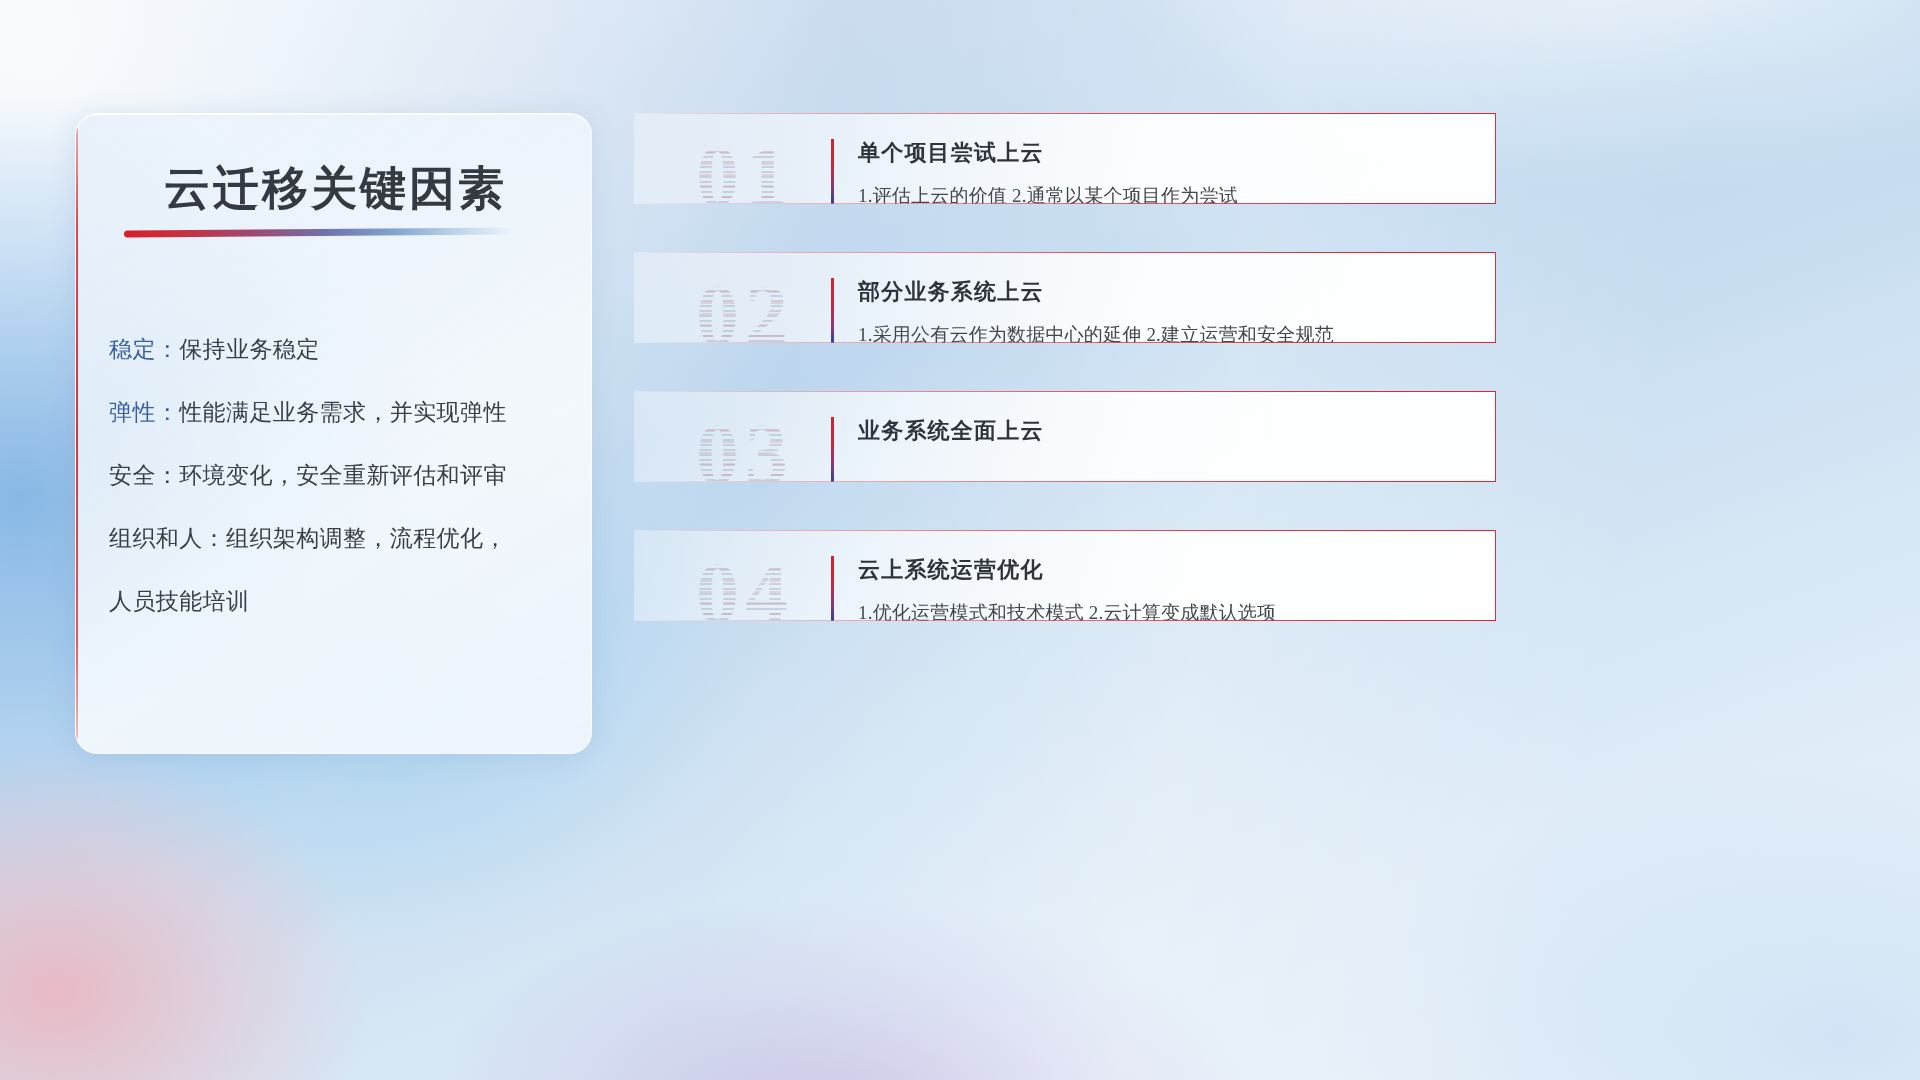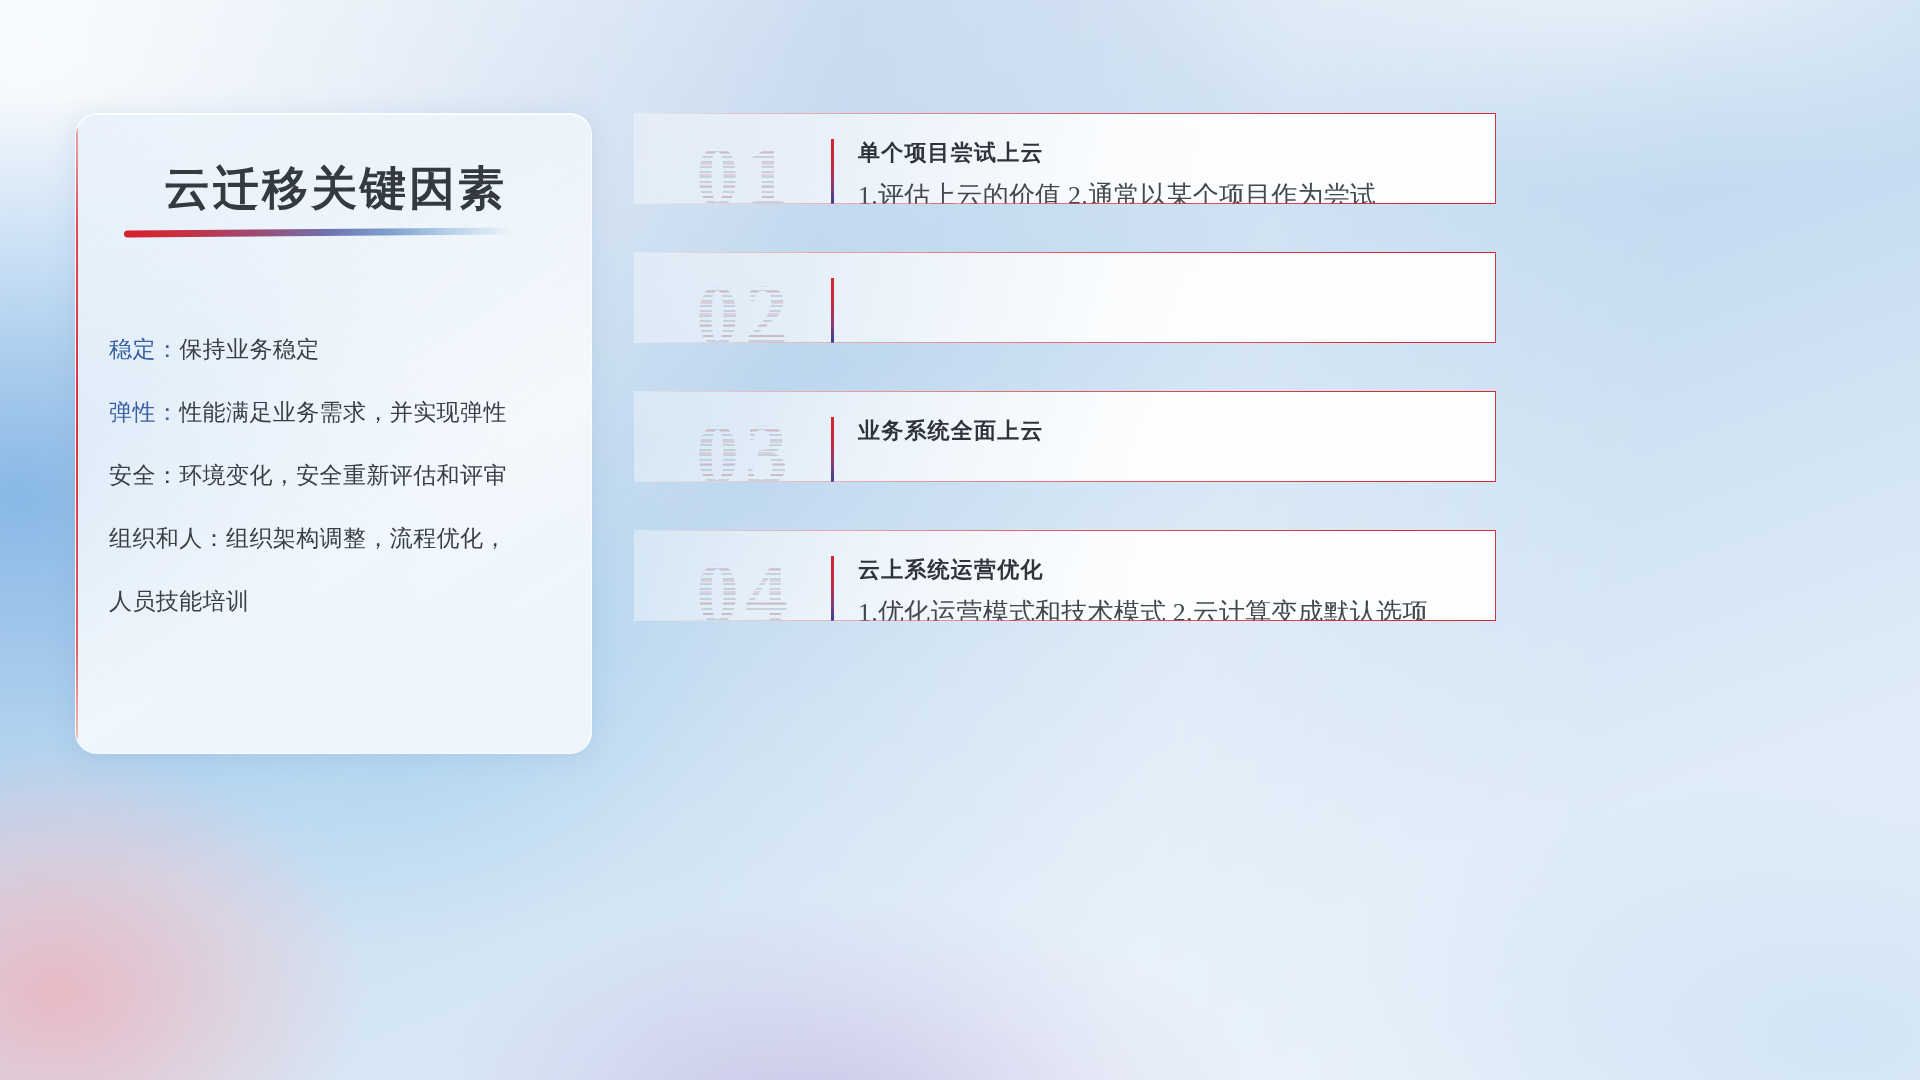--- a/index.html
+++ b/index.html
@@ -124,21 +124,21 @@
   .card-bar{
     position:absolute; left:197px; top:26px; width:3px; height:76px;
     background:linear-gradient(180deg,#d8222e 0%,#c02a42 38%,#8a3a78 62%,#2d3f99 88%,#1d3394 100%);
   }
   .card-body{ position:absolute; left:224px; top:20px; right:26px; }
   .card-title{
     font-size:22px; font-weight:bold; color:#2f343a; letter-spacing:1.2px;
     white-space:nowrap; line-height:40px;
   }
   .card-desc{
-    margin-top:10px; font-size:26px; color:#43484e; letter-spacing:.2px;
+    margin-top:10px; font-size:19px; color:#43484e; letter-spacing:.2px;
     white-space:nowrap; line-height:26px;
   }
 </style>
 </head>
 <body>
 
 <div id="bg">
   <div class="layer bg-base"></div>
   <div class="layer bg-topright"></div>
   <div class="layer bg-tl"></div>
@@ -196,20 +196,24 @@
         <div class="card-title">单个项目尝试上云</div>
         <div class="card-desc">1.评估上云的价值   2.通常以某个项目作为尝试</div>
       </div>
     </article>
 
     <article class="card">
       <div class="card-edge-right"></div>
       <div class="card-ghost">02</div>
       <div class="card-ghost-tint">02</div>
       <div class="card-bar"></div>
+      <div class="card-body">
+        <div class="card-title">部分业务系统上云</div>
+        <div class="card-desc">1.采用公有云作为数据中心的延伸   2.建立运营和安全规范</div>
+      </div>
     </article>
 
     <article class="card">
       <div class="card-edge-right"></div>
       <div class="card-ghost">03</div>
       <div class="card-ghost-tint">03</div>
       <div class="card-bar"></div>
       <div class="card-body">
         <div class="card-title">业务系统全面上云</div>
       </div>

